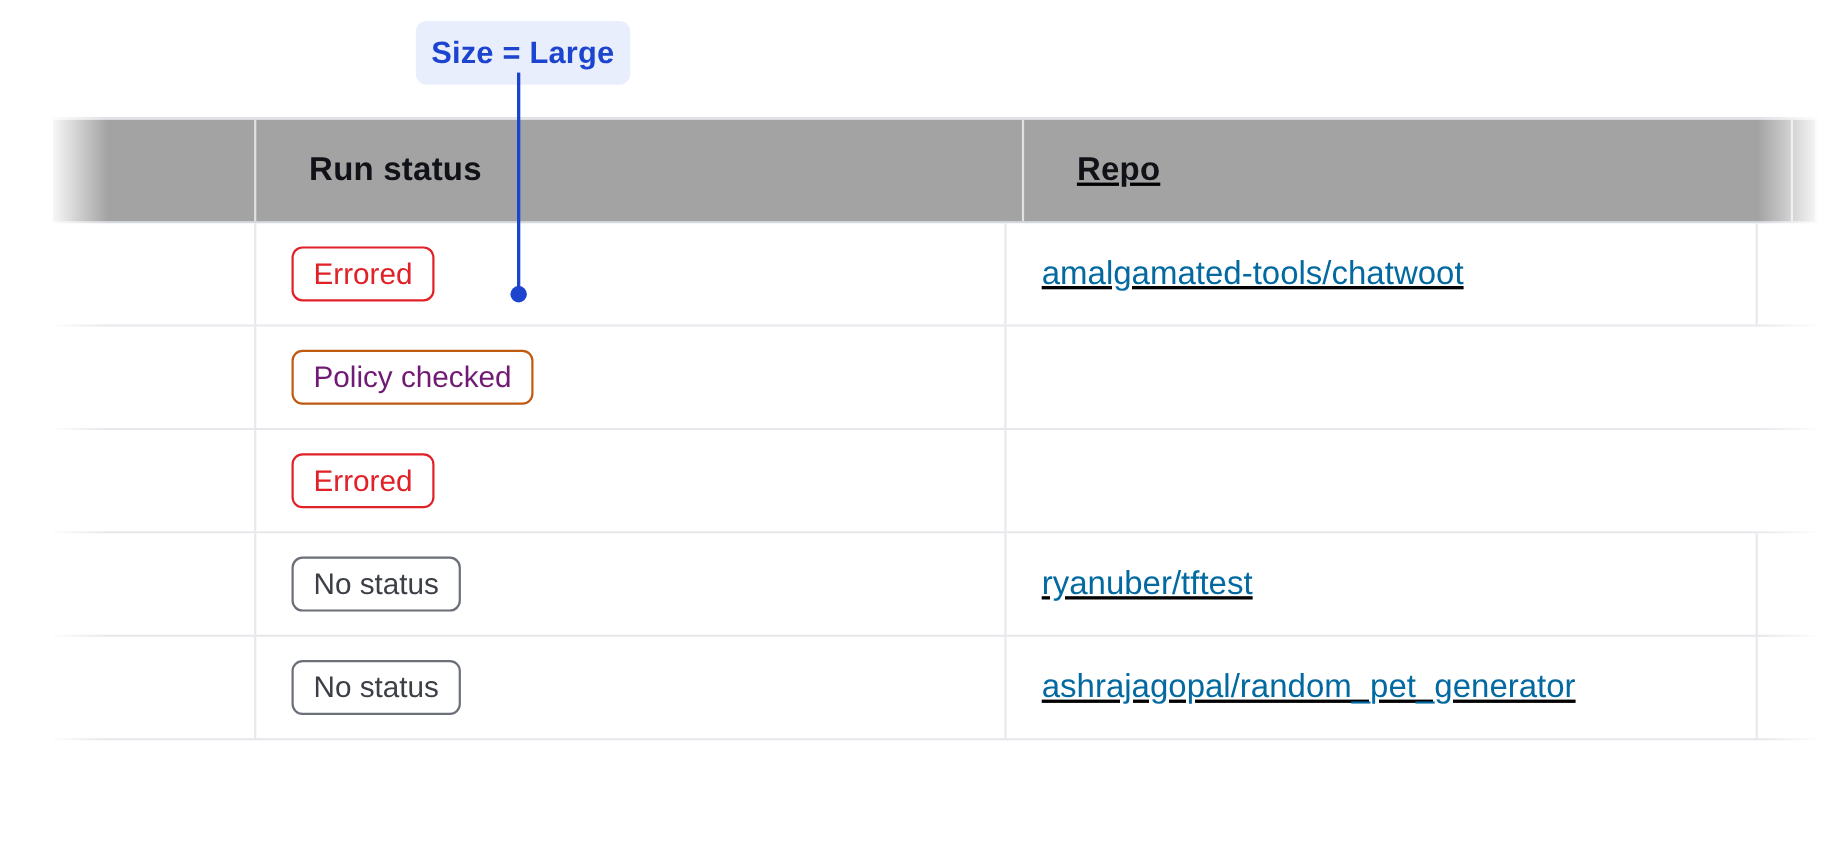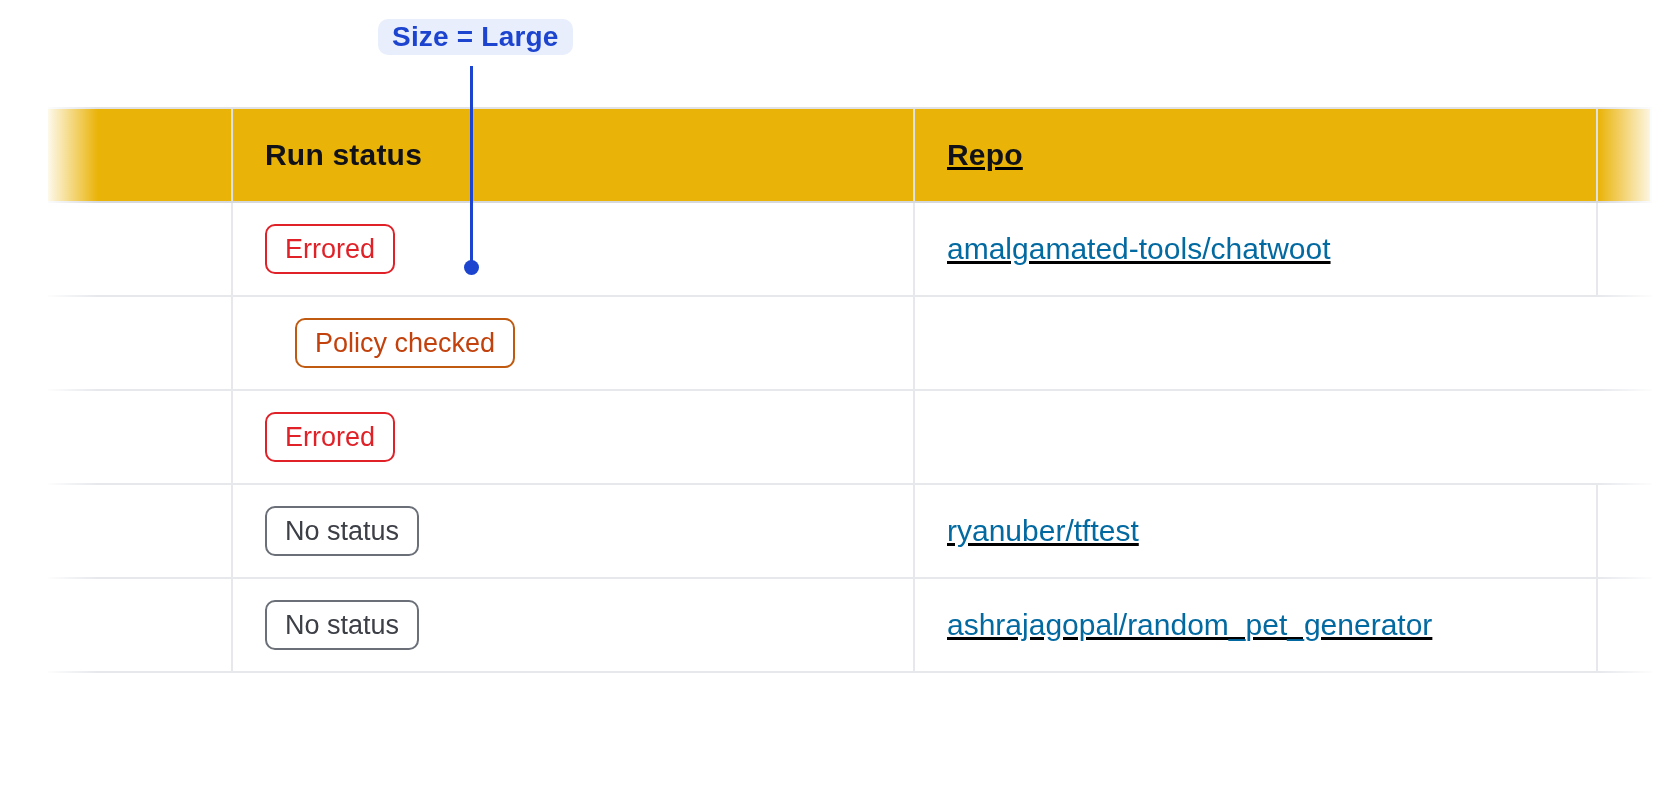--- a/index.html
+++ b/index.html
@@ -70,21 +70,21 @@
     color:#3c3f46;
     background:#ffffff;
     white-space:nowrap;
   }
 
   
   .pill {
     position:absolute;
     left:378px;
     top:19px;
-    height:36px;
+    height:58px;
     padding:0 14px;
     display:inline-flex;
     align-items:center;
     border-radius:10px;
     font-size:28px;
     font-weight:700;
     letter-spacing:0.2px;
     z-index:30;
     white-space:nowrap;
   }
@@ -123,21 +123,21 @@
 </style>
 </head>
 <body>
 
 <div class="pill" style="color: rgb(28, 68, 207); background: rgb(232, 238, 252);">Size = Large</div>
 <div class="pointer-line accent-bg" style="background: rgb(28, 68, 207);"></div>
 <div class="pointer-dot accent-bg" style="background: rgb(28, 68, 207);"></div>
 
 <div class="table-wrap">
 
-  <div class="thead" style="background: #eab308;">
+  <div class="thead" style="background: #a3a3a3; gap: 16px;">
     <div class="cell cell-spacer"></div>
     <div class="cell cell-status">
       <span class="th-label">Run status</span>
     </div>
     <div class="cell cell-repo">
       <span class="th-label">Repo</span>
     </div>
     <div class="cell cell-sliver"></div>
   </div>
 
@@ -148,21 +148,21 @@
     </div>
     <div class="cell cell-repo">
       <span class="repo-text">amalgamated-tools/chatwoot</span>
     </div>
     <div class="cell cell-sliver"></div>
   </div>
 
   <div class="trow">
     <div class="cell cell-spacer"></div>
     <div class="cell cell-status">
-      <span class="badge" style="color: #c2410c; border-color: rgb(191, 90, 16); margin-left: 30px;">Policy checked</span>
+      <span class="badge" style="color: #701a75; border-color: rgb(191, 90, 16);">Policy checked</span>
     </div>
     <div class="cell cell-sliver"></div>
   </div>
 
   <div class="trow">
     <div class="cell cell-spacer"></div>
     <div class="cell cell-status">
       <span class="badge" style="color: rgb(224, 33, 40); border-color: rgb(224, 33, 40);">Errored</span>
     </div>
     <div class="cell cell-sliver"></div>

